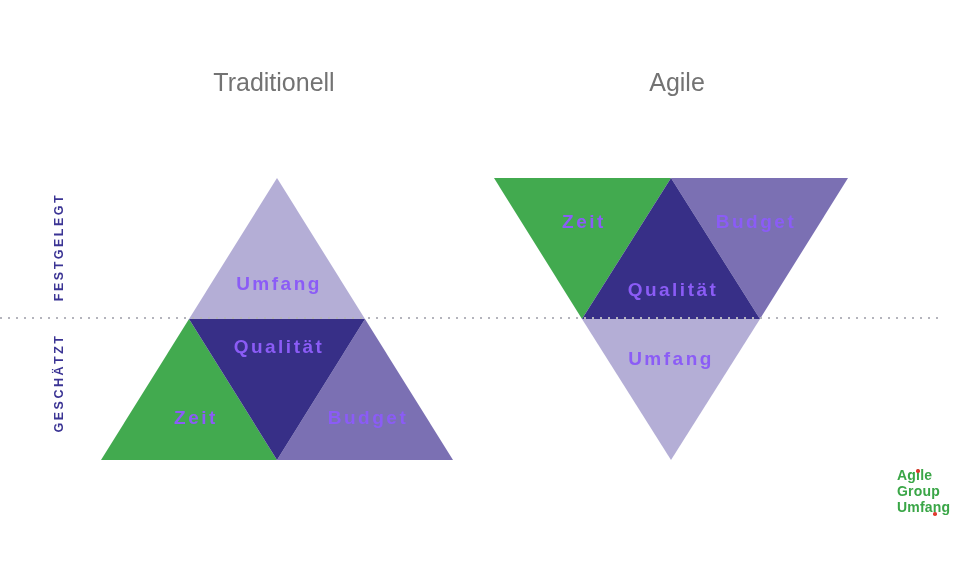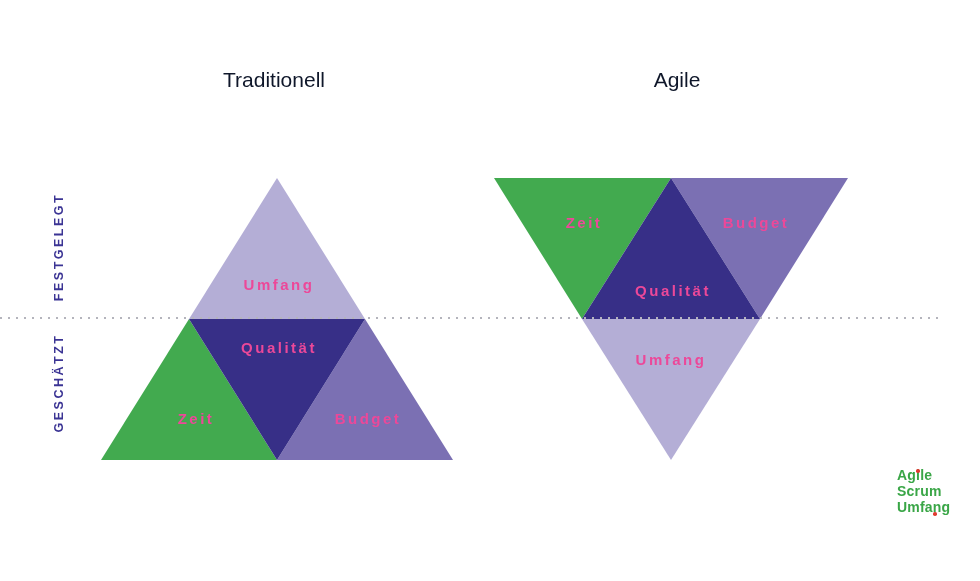--- a/index.html
+++ b/index.html
@@ -8,23 +8,23 @@
     width: 980px;
     height: 581px;
     background: #ffffff;
     overflow: hidden;
     font-family: "Liberation Sans", sans-serif;
   }
   .fig-title {
     position: absolute;
     top: 68px;
     transform: translateX(-50%);
-    font-size: 21px;
+    font-size: 25px;
     font-weight: 400;
-    color: #0f172a;
+    color: #737373;
     white-space: nowrap;
     z-index: 4;
   }
   .fig-title.left  { left: 274px; }
   .fig-title.right { left: 677px; }
 
   .diagram-svg {
     position: absolute;
     left: 0; top: 0;
     z-index: 1;
@@ -36,22 +36,22 @@
     top: 317px;
     width: 941px;
     height: 2px;
     background: repeating-linear-gradient(90deg, #b4b4bc 0 2px, transparent 2px 8px);
     z-index: 2;
   }
 
   .tri-label {
     position: absolute;
     transform: translate(-50%, -50%);
-    color: #ec4899;
-    font-size: 15px;
+    color: #8b5cf6;
+    font-size: 19px;
     font-weight: bold;
     letter-spacing: 2.5px;
     white-space: nowrap;
     z-index: 4;
   }
   
   .lbl-t-top    { left: 279px; top: 284px; }
   .lbl-t-center { left: 279px; top: 347px; }
   .lbl-t-bleft  { left: 196px; top: 418px; }
   .lbl-t-bright { left: 368px; top: 418px; }
@@ -126,19 +126,19 @@
   <div class="tri-label lbl-t-bleft">Zeit</div>
   <div class="tri-label lbl-t-bright">Budget</div>
 
   <div class="tri-label lbl-a-tleft">Zeit</div>
   <div class="tri-label lbl-a-tright">Budget</div>
   <div class="tri-label lbl-a-center">Qualität</div>
   <div class="tri-label lbl-a-bottom">Umfang</div>
 
   <div class="logo">
     <div>Agile</div>
-    <div>Scrum</div>
+    <div>Group</div>
     <div>Umfang</div>
     <span class="logo-dot i-dot"></span>
     <span class="logo-dot group-dot"></span>
   </div>
 
 </div>
 
 </body></html>

